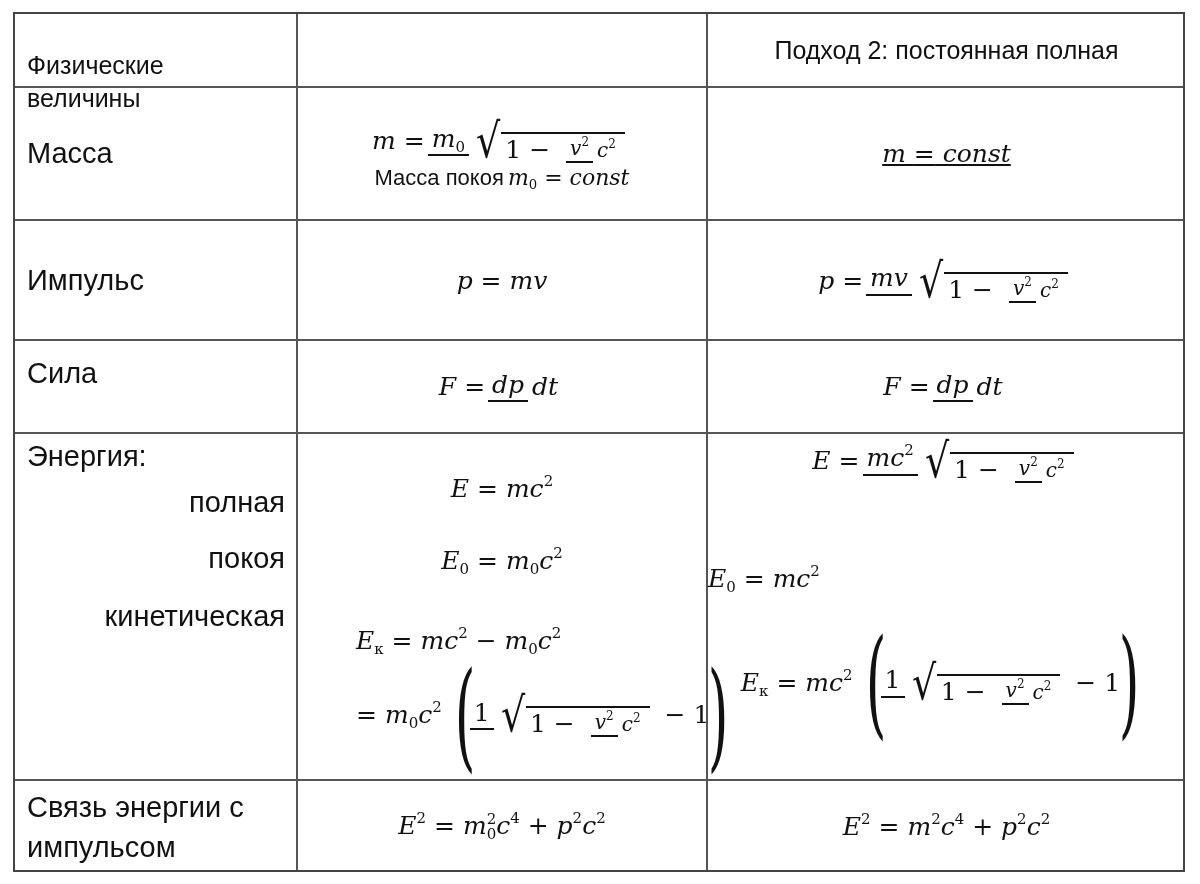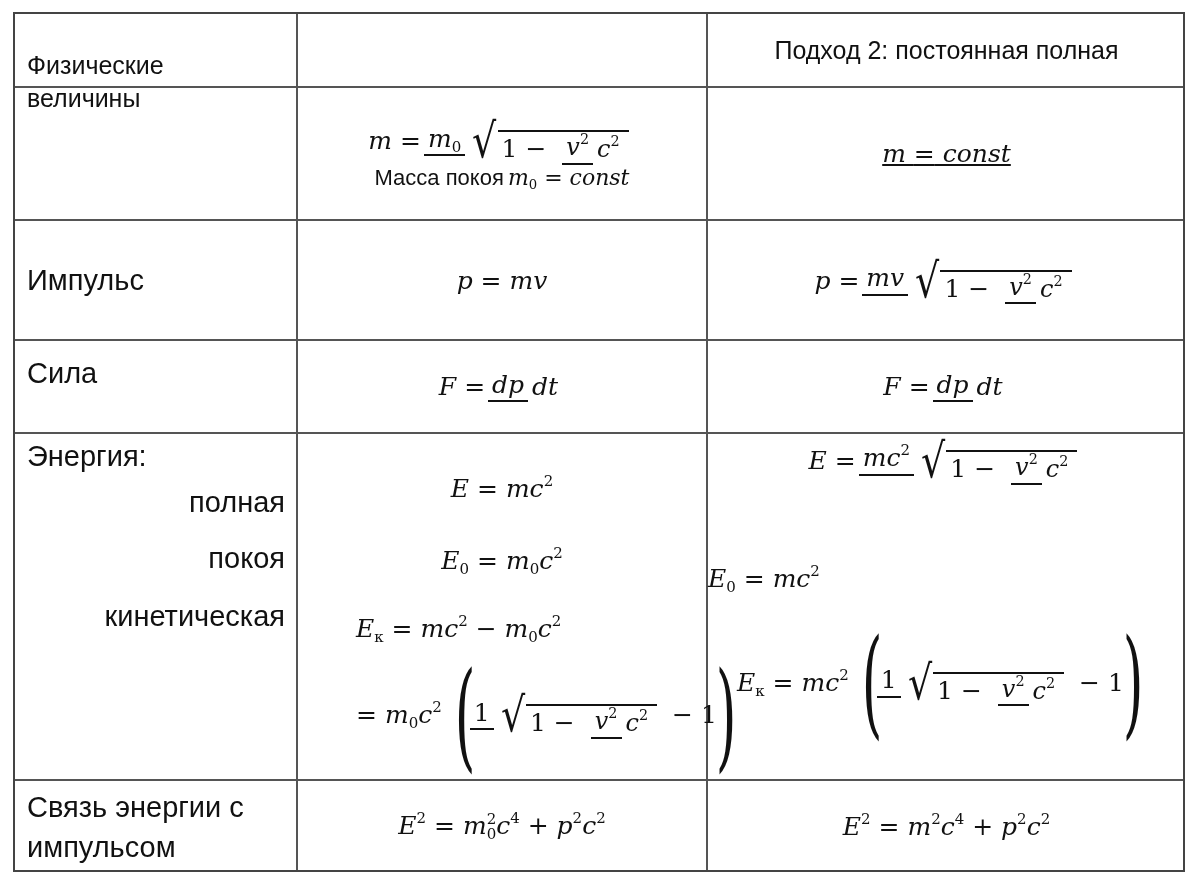--- a/index.html
+++ b/index.html
@@ -12,21 +12,21 @@
     .hline { position: absolute; left: 0; right: 0; height: 2px; background: #555; }
     .cell { position: absolute; box-sizing: border-box; }
     .lbl { font-family: "Liberation Sans", "DejaVu Sans", sans-serif; font-size: 29px; color: #111; }
     .hdr { font-family: "Liberation Sans", "DejaVu Sans", sans-serif; font-size: 25px; color: #111; }
     .mth { font-family: "DejaVu Serif", "Liberation Serif", serif; font-style: italic; font-size: 25px; color: #111; white-space: nowrap; }
     .up { font-style: normal; }
     .center { display: flex; align-items: center; justify-content: center; }
     .frac { display: inline-flex; align-items: center; vertical-align: middle; margin: 0 3px; }
     .frac .num { padding: 0 4px 1px; border-bottom: 2px solid #111; line-height: 1.15; }
     .frac .den { padding: 1px 4px 0; line-height: 1.15; }
-    .small { font-size: 24px; margin-left: 16px; }
+    .small { font-size: 20px; margin-left: 16px; }
     sup { font-size: 0.6em; vertical-align: 0.75em; line-height: 0; }
     sub { font-size: 0.6em; vertical-align: -0.3em; line-height: 0; }
     .sqrt { display: inline-flex; align-items: flex-end; }
     .sqrt .rad { font-style: normal; font-size: 1.9em; line-height: 1; transform: scaleX(0.8); margin-right: -2px; }
     .sqrt .under { border-top: 2px solid #111; padding: 2px 2px 0 4px; display: inline-flex; align-items: center; }
     .paren { font-style: normal; font-size: 118px; line-height: 1; transform: scaleX(0.45); display: inline-block; vertical-align: middle; font-weight: 100; }
     .row { display: flex; align-items: center; justify-content: center; }
     .col { display: flex; flex-direction: column; align-items: center; }
   </style>
 </head>
@@ -42,20 +42,21 @@
   <div class="hline" style="top:325px"></div>
   <div class="hline" style="top:418px"></div>
   <div class="hline" style="top:765px"></div>
 
   <div class="cell hdr" style="left:12px; top:11px; width:268px; height:70px; line-height:33px;margin-top:24px;">
     <div>Физические</div>
     <div>величины</div>
   </div>
   <div class="cell hdr center" style="left:693px; top:0; width:477px; height:72px;">Подход 2: постоянная полная</div>
 
+  <div class="cell lbl" style="left:12px; top:74px; height:131px; display:flex; align-items:center;">Масса</div>
   <div class="cell center" style="left:283px; top:74px; width:408px; height:131px;">
     <div class="col">
       <div class="mth row" style="margin-left:0px;">
         <span>m</span>&nbsp;<span class="up">=</span>
         <span class="frac">
           <span class="num"><span>m</span><sub class="up">0</sub></span>
           <span class="den">
             <span class="sqrt">
                 <span class="rad">√</span>
                 <span class="under"><span class="up">1</span>&nbsp;<span class="up">−</span>
@@ -129,21 +130,21 @@
     <div class="lbl" style="position:absolute; right:0; top:166px;">кинетическая</div>
   </div>
 
   <div class="cell" style="left:283px; top:420px; width:408px; height:345px;">
     <div class="mth" style="position:absolute; left:0; right:0; top:40px; text-align:center;">
       E <span class="up">=</span> mc<sup class="up">2</sup>
     </div>
     <div class="mth" style="position:absolute; left:0; right:0; top:112px; text-align:center;">
       E<sub class="up">0</sub> <span class="up">=</span> m<sub class="up">0</sub>c<sup class="up">2</sup>
     </div>
-    <div class="mth" style="position:absolute; left:58px; top:180px;">
+    <div class="mth" style="position:absolute; left:58px; top:192px;">
       E<sub class="up">к</sub> <span class="up">=</span> mc<sup class="up">2</sup> <span class="up">−</span> m<sub class="up">0</sub>c<sup class="up">2</sup>
     </div>
     <div class="mth row" style="position:absolute; left:58px; top:218px; height:125px;">
       <span class="up">=</span>&nbsp;<span>m<sub class="up">0</sub>c<sup class="up">2</sup></span>
       <span class="paren">(</span>
       <span class="frac" style="margin-left:-18px;">
         <span class="num up">1</span>
         <span class="den">
           <span class="sqrt">
               <span class="rad">√</span>

